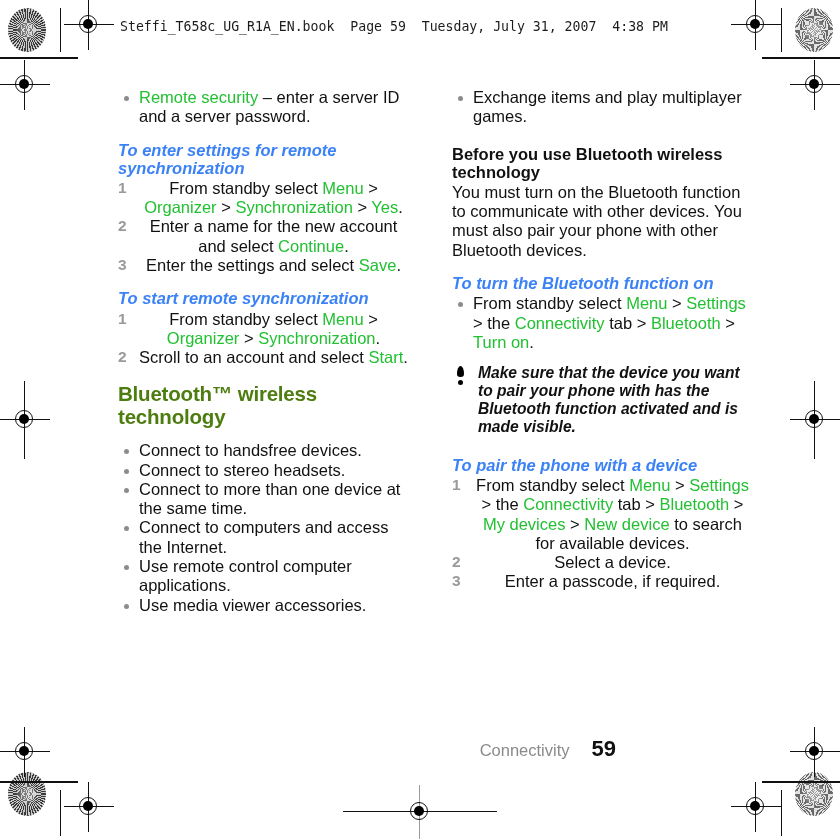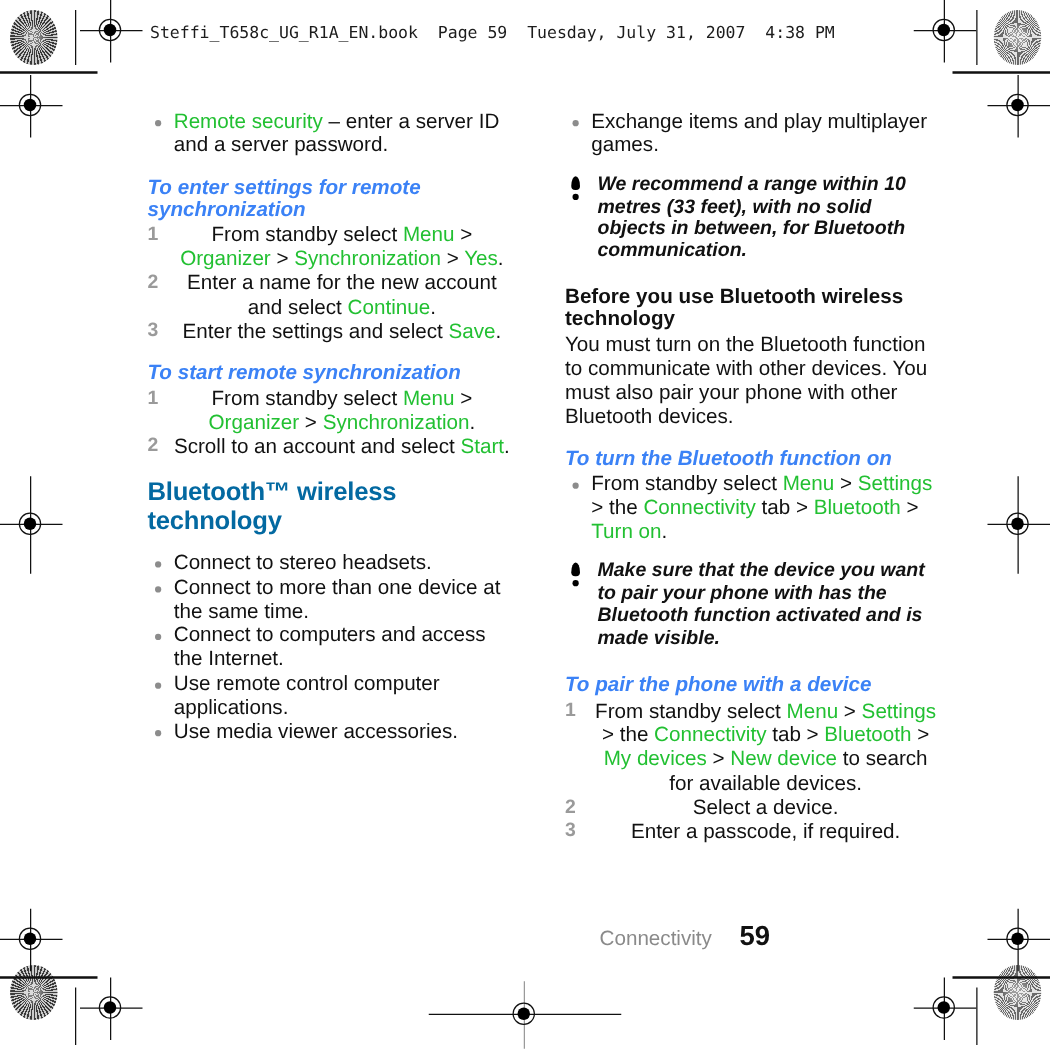--- a/index.html
+++ b/index.html
@@ -101,21 +101,21 @@
   }
   .col {
     position: absolute;
     top: 88px;
     width: 290px;
   }
   .col-left  { left: 118px; }
   .col-right { left: 452px; width: 300px; }
 
   h2.sect {
-    color: #0369a1;
+    color: #4d7c0f;
     font-size: 20.5px;
     font-weight: bold;
     line-height: 1.12;
     margin: 16px 0 0 0;
     letter-spacing: -0.2px;
   }
   h3.sub {
     font-size: 16.5px;
     font-weight: bold;
     line-height: 1.1;
@@ -356,42 +356,36 @@
 
     <ol class="steps">
       <li><span>From standby select </span><span class="ui">Menu</span><span> &gt; </span><span class="ui">Organizer</span><span> &gt; </span><span class="ui">Synchronization</span><span>.</span></li>
       <li><span>Scroll to an account and select </span><span class="ui">Start</span><span>.</span></li>
     </ol>
 
     <h2 class="sect">Bluetooth™ wireless technology</h2>
 
 
     <ul class="bullets" style="margin-top:12px;">
+      <li>Connect to handsfree devices.</li>
       <li>Connect to stereo headsets.</li>
       <li>Connect to more than one device at the same time.</li>
       <li>Connect to computers and access the Internet.</li>
       <li>Use remote control computer applications.</li>
       <li>Use media viewer accessories.</li>
     </ul>
 
   </div>
 
   <div class="col col-right">
 
     <ul class="bullets">
       <li>Exchange items and play multiplayer games.</li>
     </ul>
 
-    <div class="note">
-      <span class="bang">
-          <span class="stem"></span>
-          <span class="dot"></span>
-        </span>
-      <p>We recommend a range within 10 metres (33 feet), with no solid objects in between, for Bluetooth communication.</p>
-    </div>
 
     <h3 class="sub" style="margin-top:18px;">Before you use Bluetooth wireless technology</h3>
 
     <p class="body">You must turn on the Bluetooth function to communicate with other devices. You must also pair your phone with other Bluetooth devices.</p>
 
     <h3 class="sub-italic">To turn the Bluetooth function on</h3>
 
     <ul class="bullets">
       <li><span>From standby select </span><span class="ui">Menu</span><span> &gt; </span><span class="ui">Settings</span><span> &gt; the </span><span class="ui">Connectivity</span><span> tab &gt; </span><span class="ui">Bluetooth</span><span> &gt; </span><span class="ui">Turn on</span><span>.</span></li>
     </ul>

